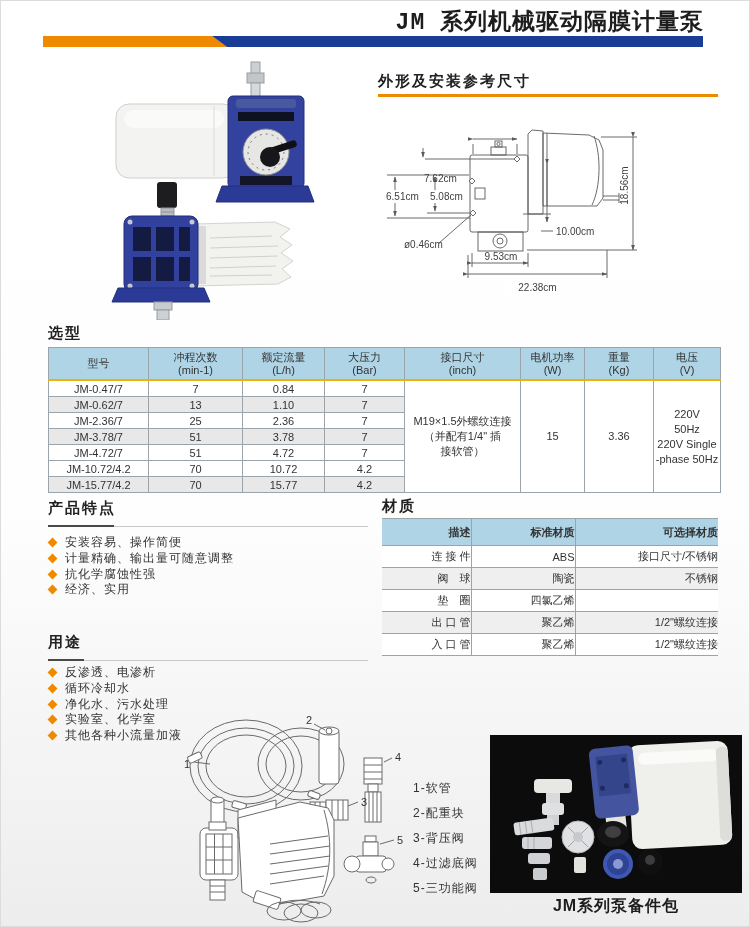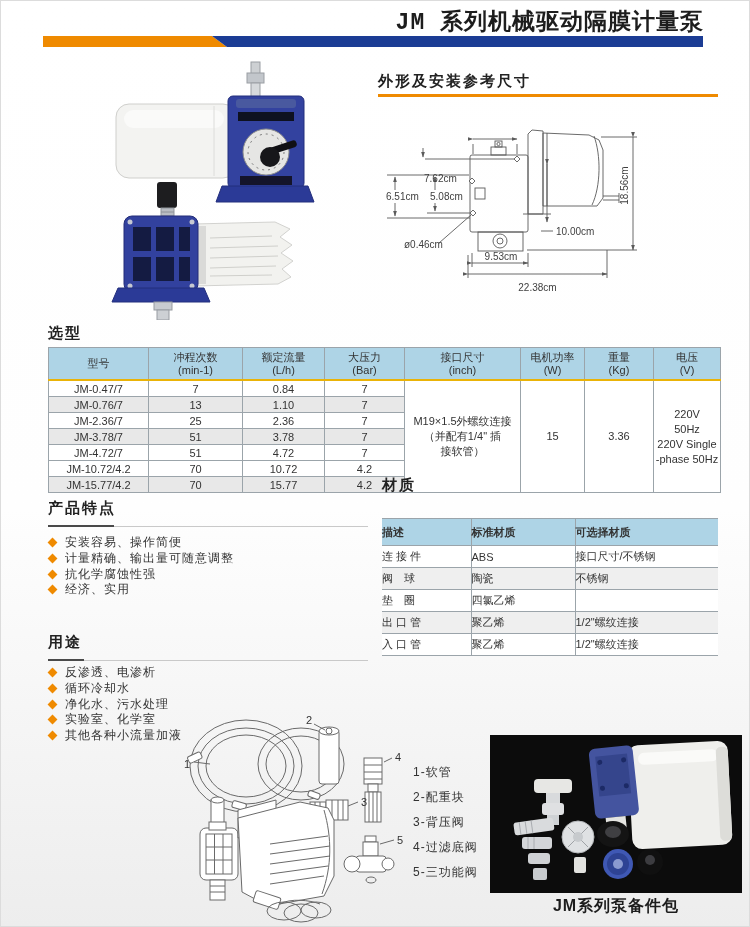--- a/index.html
+++ b/index.html
@@ -26,35 +26,35 @@
   .sel-table th,.sel-table td{border:1px solid #9ba4aa;padding:0;}
   .sel-table thead th{background:#AED4E6;height:31px;font-weight:normal;line-height:13px;}
   .sel-table thead{border-bottom:2px solid #eab308;}
   .sel-table tbody td{height:15px;}
   .sel-table tbody tr:nth-child(2) td,
   .sel-table tbody tr:nth-child(4) td,
   .sel-table tbody tr:nth-child(7) td{background:#e8e8e8;}
   .sel-table td.mg{background:#fff !important;line-height:15px;}
   
   .mat-table{position:absolute;left:382px;top:518px;width:336px;border-collapse:collapse;
-             table-layout:fixed;font-size:11px;color:#333;text-align:left;background:transparent;}
+             table-layout:fixed;font-size:11px;color:#333;text-align:right;background:transparent;}
   .mat-table th,.mat-table td{border:1px solid #9ba4aa;padding:0;}
   .mat-table th:first-child,.mat-table td:first-child{border-left:none;}
   .mat-table th:last-child,.mat-table td:last-child{border-right:none;}
   .mat-table thead th{background:#AED4E6;height:26px;font-weight:bold;}
   .mat-table tbody td{height:21px;background:#fff;}
   .mat-table tbody tr:nth-child(2) td,
   .mat-table tbody tr:nth-child(4) td,
   .mat-table tbody tr:nth-child(6) td{background:#efefef;}
   
   .blist{list-style:none;margin:0;padding:0;}
   .blist li{display:flex;align-items:center;height:15.7px;font-size:12px;color:#333;letter-spacing:1px;}
   .diamond{width:7px;height:7px;background:#EF8A00;transform:rotate(45deg);margin:0 9px 0 1px;flex:0 0 auto;}
   
-  .parts{font-size:12px;color:#333;line-height:25px;letter-spacing:1px;}
+  .parts{font-size:12px;color:#333;line-height:25px;letter-spacing:1px;margin-top:16px;}
   
   .spare{left:490px;top:735px;width:252px;height:158px;background:#0c0c0c;}
   .spare-cap{left:490px;top:896px;width:252px;text-align:center;font-size:16px;font-weight:bold;color:#1d1d1d;letter-spacing:1px;}
   svg{display:block;}
 </style>
 </head>
 <body>
 
 <div class="page">
 
@@ -244,21 +244,21 @@
         <td rowspan="7" class="mg">15</td>
         <td rowspan="7" class="mg">3.36</td>
         <td rowspan="7" class="mg">
           <div>220V</div>
           <div>50Hz</div>
           <div>220V Single</div>
           <div>-phase 50Hz</div>
         </td>
       </tr>
       <tr>
-          <td>JM-0.76/7</td>
+          <td>JM-0.62/7</td>
           <td>13</td>
           <td>1.10</td>
           <td>7</td>
         </tr>
       <tr>
           <td>JM-2.36/7</td>
           <td>25</td>
           <td>2.36</td>
           <td>7</td>
         </tr>
@@ -304,21 +304,21 @@
     <li>
         <span class="diamond"></span>
         <span>抗化学腐蚀性强</span>
       </li>
     <li>
         <span class="diamond"></span>
         <span>经济、实用</span>
       </li>
   </ul>
 
-  <div class="abs sec-h" style="left:382px;top:476px;">材质</div>
+  <div class="abs sec-h" style="left:382px;top:497px;">材质</div>
   <table class="mat-table">
     <colgroup>
         <col style="width:89px">
         <col style="width:104px">
         <col style="width:143px">
       </colgroup>
     <thead>
       <tr>
         <th>描述</th>
         <th>标准材质</th>

